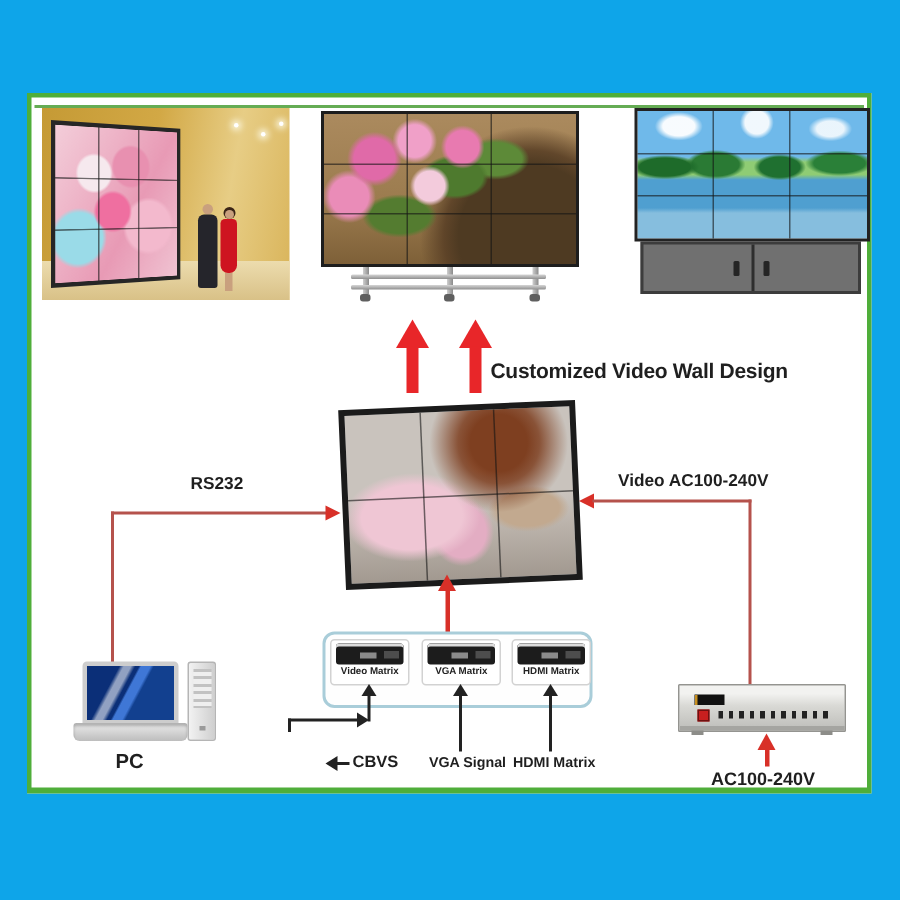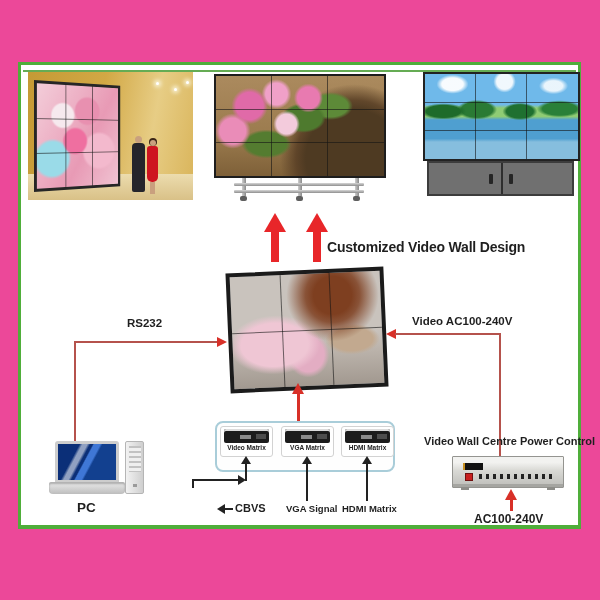--- a/index.html
+++ b/index.html
@@ -1,18 +1,18 @@
 <!DOCTYPE html>
 <html><head>
 <meta charset="utf-8">
 <style>
   * { box-sizing: border-box; margin: 0; padding: 0; }
   html,body { background:#fff; }
   #stage {
-    position: relative; width: 600px; height: 600px; background: #ec4899;
+    position: relative; width: 600px; height: 600px; background: #0ea5e9;
     font-family: "Liberation Sans", sans-serif; color: #1f1f1f; overflow: hidden;
   }
   .abs { position: absolute; }
   .lbl { position: absolute; font-weight: bold; color: #1f1f1f; white-space: nowrap; }
 
   
   #frame { position:absolute; left:18px; top:62px; width:563px; height:467px;
            border:3px solid #4fae3a; border-bottom-width:4px; background:#fff; }
   #frame-innerline { position:absolute; left:23px; top:70px; width:553px; height:2px;
            background:#4a9e36; opacity:.85; }
@@ -281,21 +281,20 @@
 
   <div class="red-line" style="left:74px; top:436px; width:2px; height:7px"></div>
   <div class="abs" id="laptop-screen"></div>
   <div class="abs" id="laptop-base"></div>
   <div class="abs" id="pc-tower">
     <div class="slots"></div>
     <div class="btn"></div>
   </div>
   <div class="lbl" style="left:77px; top:500px; font-size:13.5px">PC</div>
 
-  <div class="lbl" style="left:424px; top:435px; font-size:11px">Video Wall Centre Power Control</div>
   <div class="abs" id="power-unit">
     <div id="power-display"></div>
     <div id="power-button"></div>
     <div id="power-dots"></div>
     <div class="unit-foot" style="left:8px"></div>
     <div class="unit-foot" style="right:8px"></div>
   </div>
   <div class="sm-arrow-up" style="left:505px; top:489px">
     <div class="head"></div>
     <div class="stem" style="height:12px"></div>

